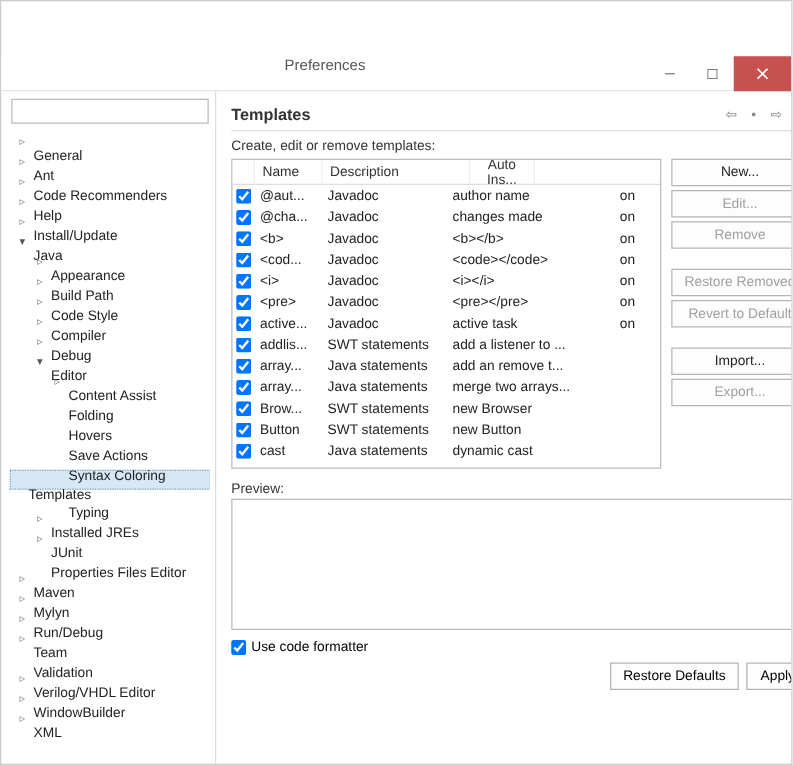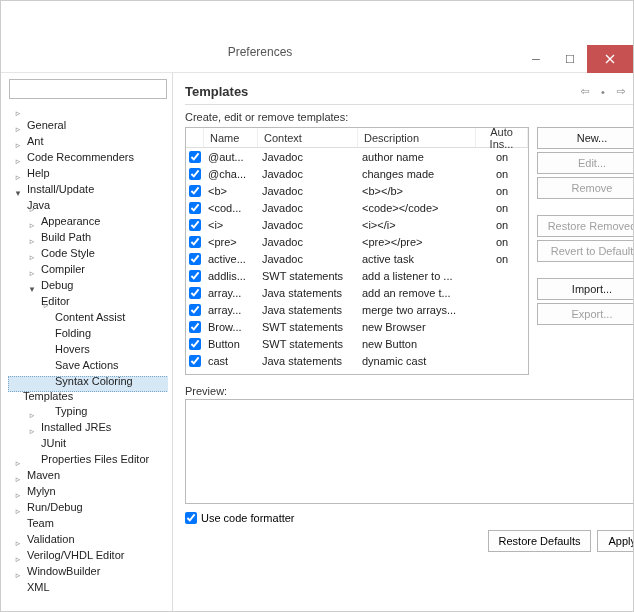--- a/index.html
+++ b/index.html
@@ -234,21 +234,20 @@
       </div>
     </div>
 
     <div class="subhead">Create, edit or remove templates:</div>
 
     <div class="table-area">
       <div class="table-wrap">
         <div class="thead">
           <div class="th col-chk"></div>
           <div class="th col-name">Name</div>
-          <div class="th col-ctx">Context</div>
           <div class="th col-desc">Description</div>
           <div class="th col-auto">Auto Ins...</div>
         </div>
         <div class="tbody" id="tbody">
             <div class="tr">
               <div class="td col-chk">
                 <input type="checkbox" checked="" style="">
               </div>
               <div class="td col-name">@aut...</div>
               <div class="td col-ctx">Javadoc</div>

